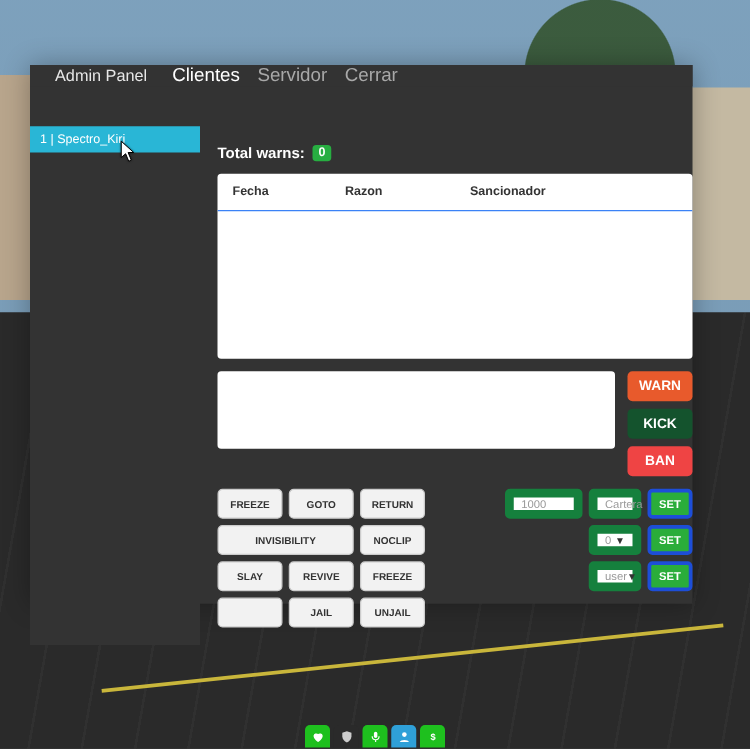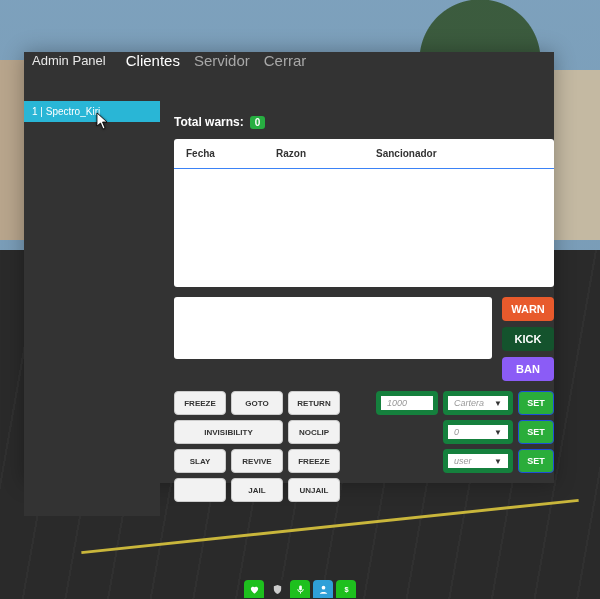--- a/index.html
+++ b/index.html
@@ -27,21 +27,21 @@
     width: 530px; height: 431px;
     background: #333333;
     z-index: 10;
     display: flex; flex-direction: column;
     box-shadow: 0 0 20px rgba(0,0,0,.3);
   }
   .titlebar {
     height: 30px;
     background: #333;
     display:flex; align-items:center;
-    padding: 0 8px;
+    padding: 0 20px;
     gap: 16px;
     color:#fff;
   }
   .titlebar .title { font-size: 13px; font-weight: 400; color:#e8e8e8;}
   .titlebar .tabs { display:flex; gap:14px; font-size:15px; margin-left:4px;}
   .titlebar .tab { color:#a8a8a8; cursor:pointer; }
   .titlebar .tab.active { color:#fff; }
 
   .body { flex:1; display:flex;margin-top:32px; }
 
@@ -68,44 +68,44 @@
   .th-fecha { width:90px; }
   .th-razon { width:100px; }
   .th-sanc { flex:1; }
 
   .midrow { display:flex; gap:10px; }
   .notes { flex:1; background:#fff; border-radius:3px; height:62px; }
   .action-col { width:52px; display:flex; flex-direction:column; gap:6px;}
   .abtn { border:none; border-radius:4px; color:#fff; font-size:11px; font-weight:bold; height:24px; cursor:pointer;}
   .abtn.warn { background:#e85a2c; }
   .abtn.kick { background:#14532d; }
-  .abtn.ban  { background:#8b5cf6; }
+  .abtn.ban  { background:#ef4444; }
 
   .bottom { display:flex; gap:16px; }
   .btn-grid { display:grid; grid-template-columns: repeat(3, 52px); grid-auto-rows:24px; gap:5px; }
   .btn-grid .invis-wrap { grid-column: 1 / span 2; }
   .gbtn {
     background:#f2f2f2; border:1px solid #ccc; border-radius:4px;
     font-size:8px; font-weight:bold; color:#333;
     display:flex; align-items:center; justify-content:center;
     cursor:pointer;
   }
   .gbtn.wide { width:100%; }
 
   .right-grid { flex:1; display:flex; flex-direction:column; gap:5px; }
   .rg-row { display:flex; gap:5px; height:24px; justify-content:flex-end;}
   .rg-input, .rg-select {
-    background:#fff; border:5px solid #15803d; border-radius:4px;
+    background:#fff; border:7px solid #15803d; border-radius:4px;
     font-size:9px; color:#999; padding:0 6px; height:24px;
-    display:flex; align-items:center;font-style:italic;
+    display:flex; align-items:center;
   }
   .rg-input { width:62px; }
-  .rg-select { width:70px; justify-content:space-between; cursor:pointer;}
+  .rg-select { width:42px; justify-content:space-between; cursor:pointer;}
   .rg-select .caret { font-size:8px; color:#333; }
-  .setbtn { width:36px; height:24px; background:#2aad3a; border:1px solid #1d4ed8; border-radius:4px; color:#fff; font-size:9px; font-weight:bold; cursor:pointer; }
+  .setbtn { width:36px; height:24px; background:#2aad3a; border:3px solid #1d4ed8; border-radius:4px; color:#fff; font-size:9px; font-weight:bold; cursor:pointer; }
 
   
   .hud { position:absolute; left:50%; bottom:1px; transform:translateX(-50%); display:flex; gap:3px; z-index:5;}
   .hud .icon { width:20px; height:18px; border-radius:4px 4px 0 0; display:flex; align-items:center; justify-content:center;}
   .hud .i-green { background:#1ec01e; }
   .hud .i-cyan  { background:#2fa0d8; }
   .hud .i-dark  { background:#2a2a2a; }
   .hud svg { width:11px; height:11px; }
 </style>
 </head>

